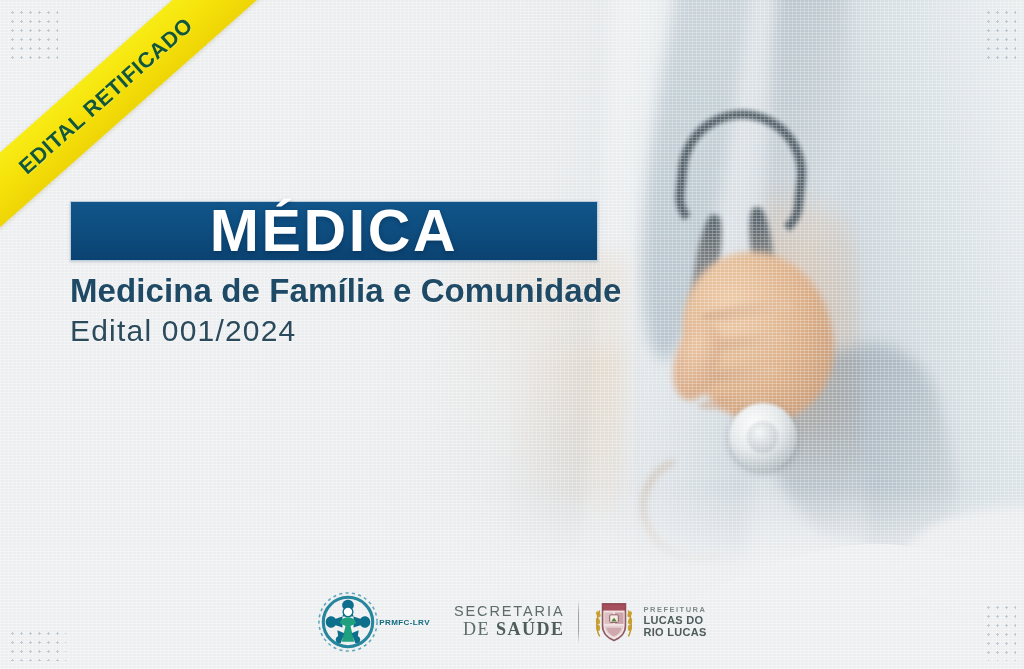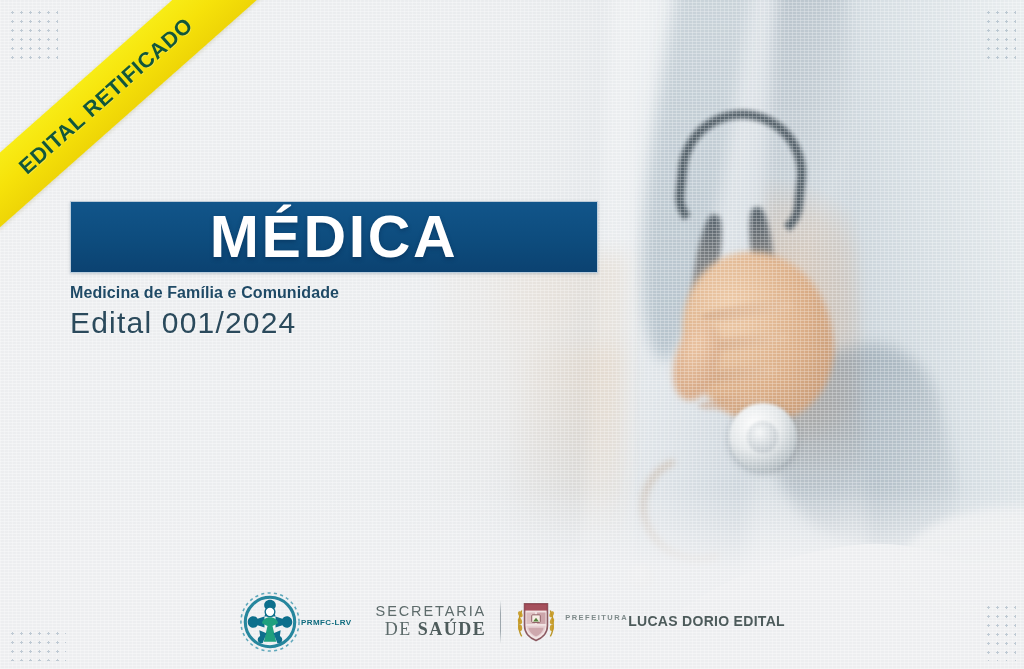--- a/index.html
+++ b/index.html
@@ -244,38 +244,38 @@
     display:flex; align-items:center; justify-content:center;
     border:1px solid rgba(255,255,255,.72);
     box-shadow:0 1px 3px rgba(30,60,85,.2);
   }
   .bar-residencia {
     margin-top:5px;
     background:linear-gradient(180deg,#1279b5 0%,#0c6ea9 55%,#0a6098 100%);
   }
   .bar-medica {
     margin-top:5px;
-    height:72px;
+    height:60px;
     background:linear-gradient(180deg,#11558a 0%,#0d4b7c 60%,#0b4271 100%);
   }
   .bar-text {
     font-size:59px;
     font-weight:bold;
     letter-spacing:2.2px;
     color:#ffffff;
     white-space:nowrap;
     line-height:1;
     text-shadow:0 2px 4px rgba(0,30,60,.35);
   }
   .bar-medica .bar-text { letter-spacing:2.6px; }
 
   .sub1 {
     margin-top:11px;
     text-align:left;
-    font-size:16px;
+    font-size:33px;
     font-weight:bold;
     color:#1f4a66;
     letter-spacing:.1px;
     white-space:nowrap;
     text-shadow:0 1px 2px rgba(255,255,255,.6);
   }
   .sub2 {
     margin-top:4px;
     font-size:30px;
     font-weight:300;
@@ -326,26 +326,26 @@
   .sec-l2 b { font-weight:bold; color:#4e5c5c; }
 
   .divider {
     width:1px; height:44px;
     background:linear-gradient(180deg,rgba(140,152,158,0),rgba(120,134,142,.7) 30%,rgba(120,134,142,.7) 70%,rgba(140,152,158,0));
   }
 
   
   .logo-pref { display:flex; align-items:center; gap:8px; }
   .crest { position:relative; width:42px; height:48px; }
-  .pref-text { display:flex; flex-direction:row; line-height:1.1; }
+  .pref-text { display:flex; flex-direction:column; line-height:1.1; }
   .pref-l0 {
     font-size:7.5px; font-weight:bold; letter-spacing:1.5px; color:#7e8a8a;
   }
   .pref-l1, .pref-l2 {
-    font-size:14px; font-weight:bold; letter-spacing:.3px; color:#4d5b5b;
+    font-size:11px; font-weight:bold; letter-spacing:.3px; color:#4d5b5b;
   }
 </style>
 </head>
 <body>
 
 <div class="banner">
 
   <div class="photo-layer">
     <div class="ph ph-coat-l"></div>
     <div class="ph ph-coat-r"></div>
@@ -459,18 +459,18 @@
           <rect x="17.5" y="17.5" width="9" height="8" rx="1" fill="#f7efe6" stroke="#8c5a62" stroke-width="1"></rect>
           <path d="M19 24.5l3-4 3 4z" fill="#57823f"></path>
 
           <path d="M12 29h20c0 6-5 10-10 12-5-2-10-6-10-12z" fill="#e5cdd0" opacity=".9"></path>
           <path d="M14 31h16c-.6 4-4.3 7.4-8 9-3.7-1.6-7.4-5-8-9z" fill="#b9868e" opacity=".55"></path>
         </svg>
       </div>
       <div class="pref-text">
         <span class="pref-l0">PREFEITURA</span>
         <span class="pref-l1">LUCAS DO</span>
-        <span class="pref-l2">RIO EDITAL</span>
+        <span class="pref-l2">RIO LUCAS</span>
       </div>
     </div>
 
   </div>
 </div>
 
 </body></html>

